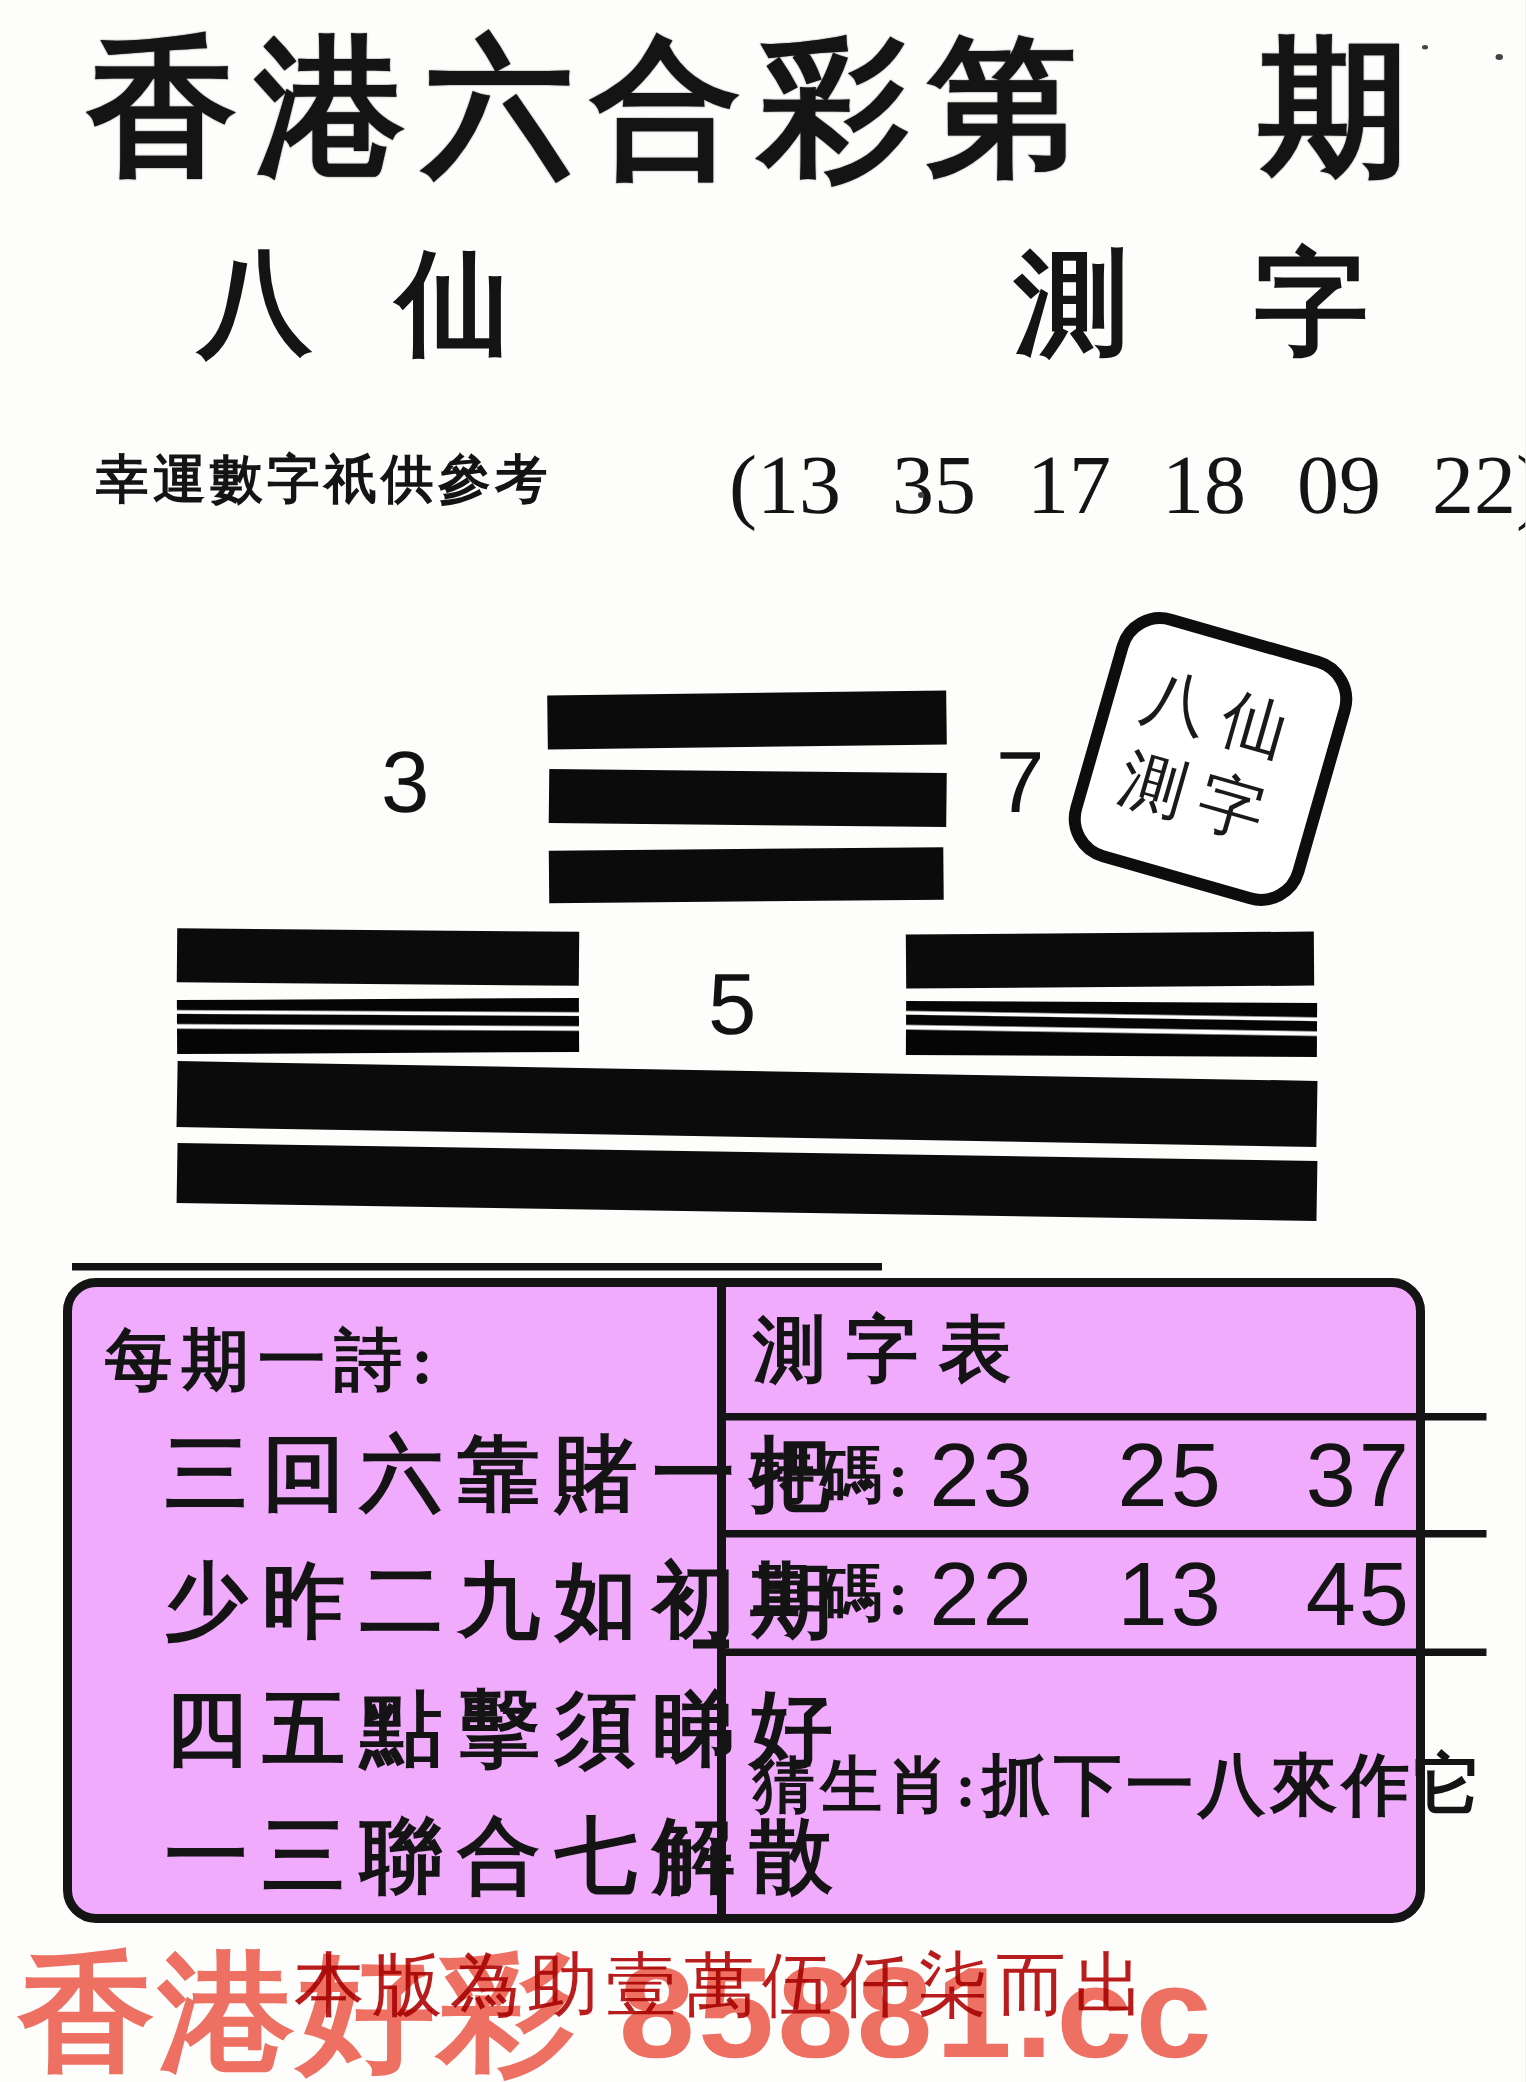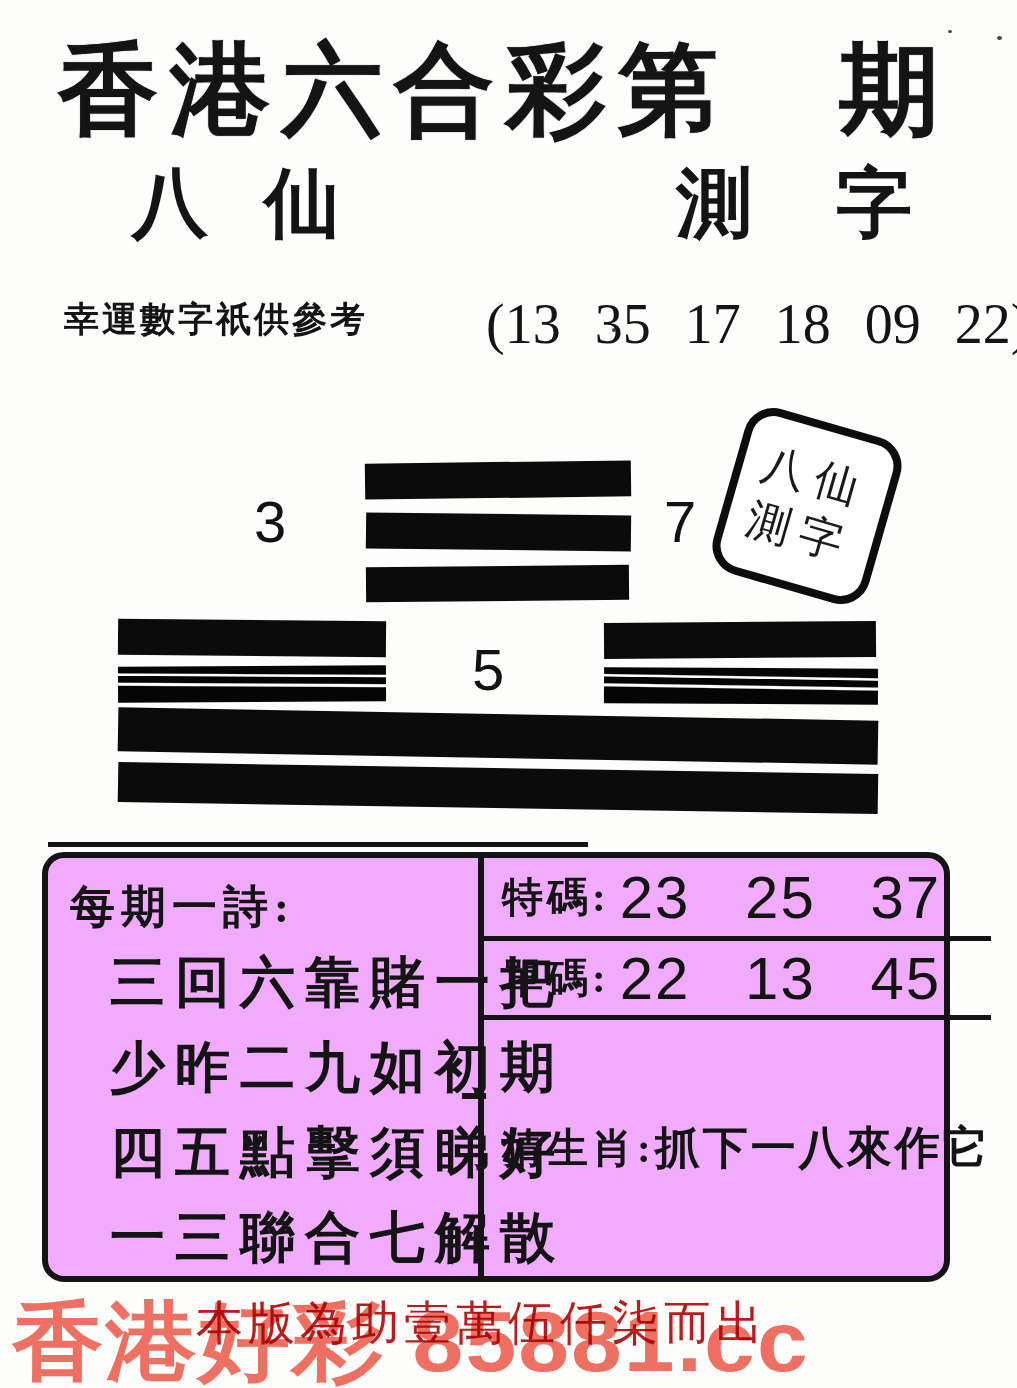--- a/index.html
+++ b/index.html
@@ -7,21 +7,21 @@
     position:relative;
     width:1017px;height:1388px;
     margin:0 auto;
     background:#fdfdfb;
     overflow:hidden;
     font-family:"Liberation Serif", serif;
     color:#141414;
   }
   
   .title-row{
-    position:absolute;left:58px;top:36px;right:66px;
+    position:absolute;left:58px;top:18px;right:66px;
     display:flex;justify-content:space-between;align-items:flex-start;
     font-size:100px;font-weight:700;letter-spacing:12px;
     line-height:1.1;white-space:nowrap;
     text-shadow:0 0 1px #333;
   }
   .subtitle-row{
     position:absolute;left:132px;top:158px;right:105px;
     display:flex;justify-content:space-between;
     font-size:76px;font-weight:700;line-height:1.2;
   }
@@ -175,20 +175,23 @@
   <div class="artifact-line"></div>
   <div class="ftable">
     <div class="poem-cell">
       <div class="poem-title">每期一詩:</div>
       <div class="poem-line">三回六靠賭一把</div>
       <div class="poem-line">少昨二九如初期</div>
       <div class="poem-line">四五點擊須睇好</div>
       <div class="poem-line">一三聯合七解散</div>
     </div>
     <div class="chart-cell">
+      <div class="crow crow-header">
+        <span>測字表</span>
+      </div>
       <div class="crow crow-special">
         <span class="clabel">特碼:</span>
         <span class="cnums">23 25 37</span>
       </div>
       <div class="crow crow-single">
         <span class="clabel">單碼:</span>
         <span class="cnums">22 13 45</span>
       </div>
       <div class="crow crow-zodiac">
         <span class="clabel">猜生肖:</span>

